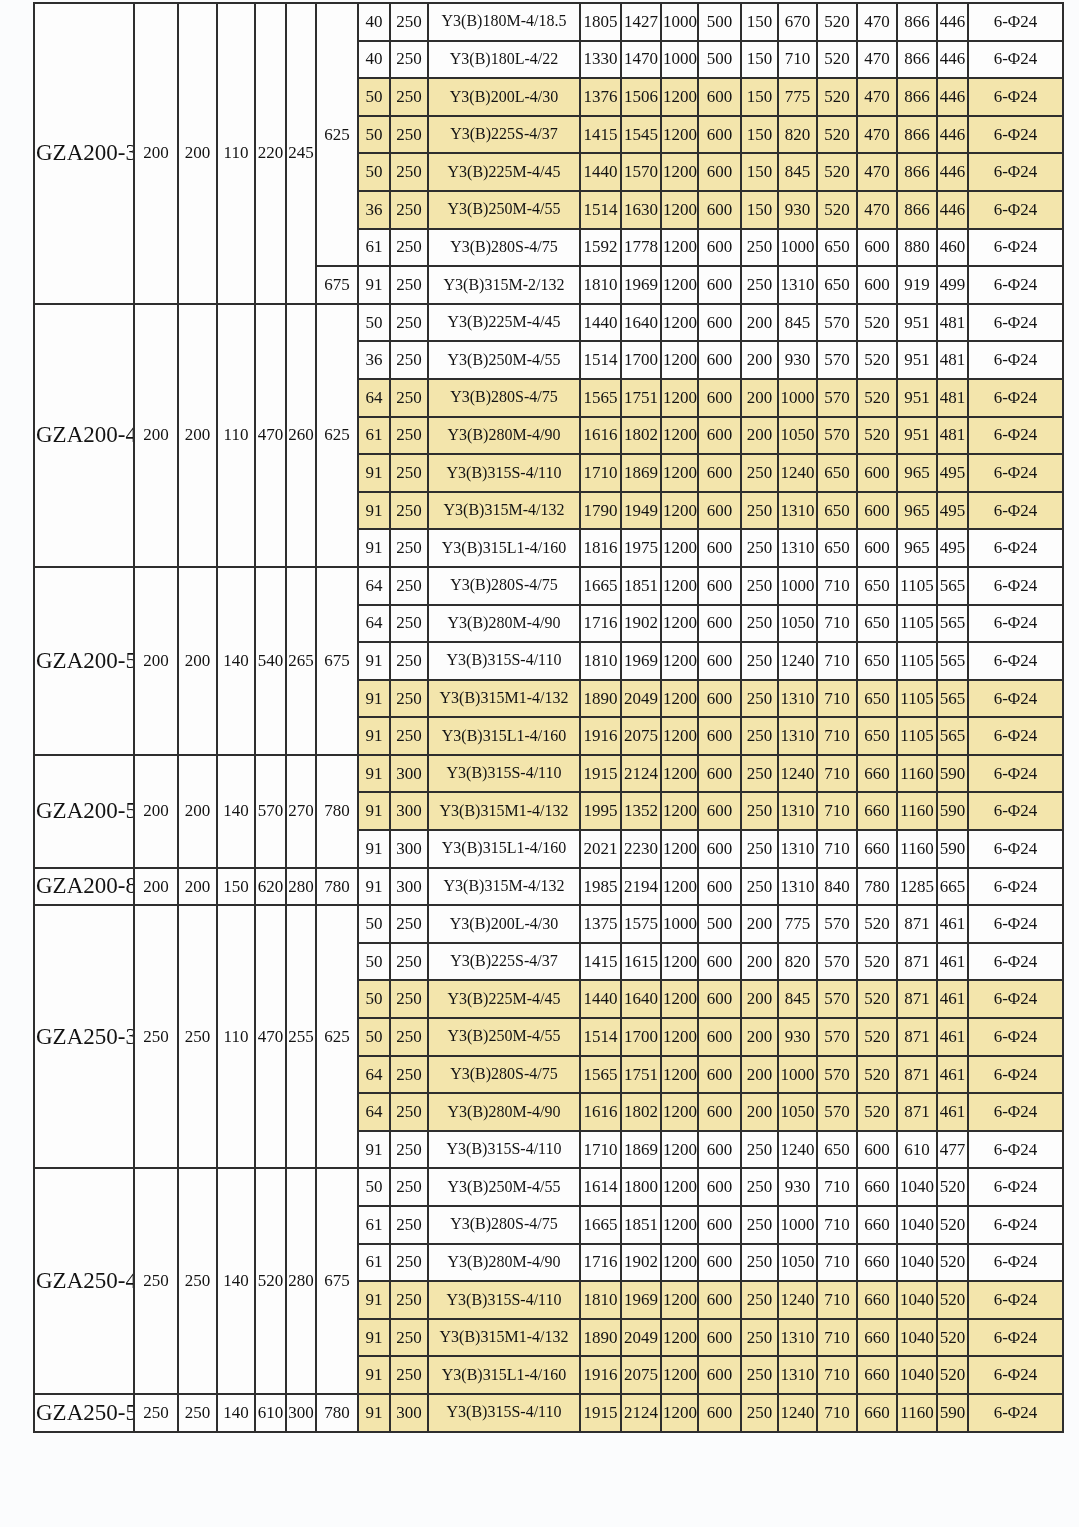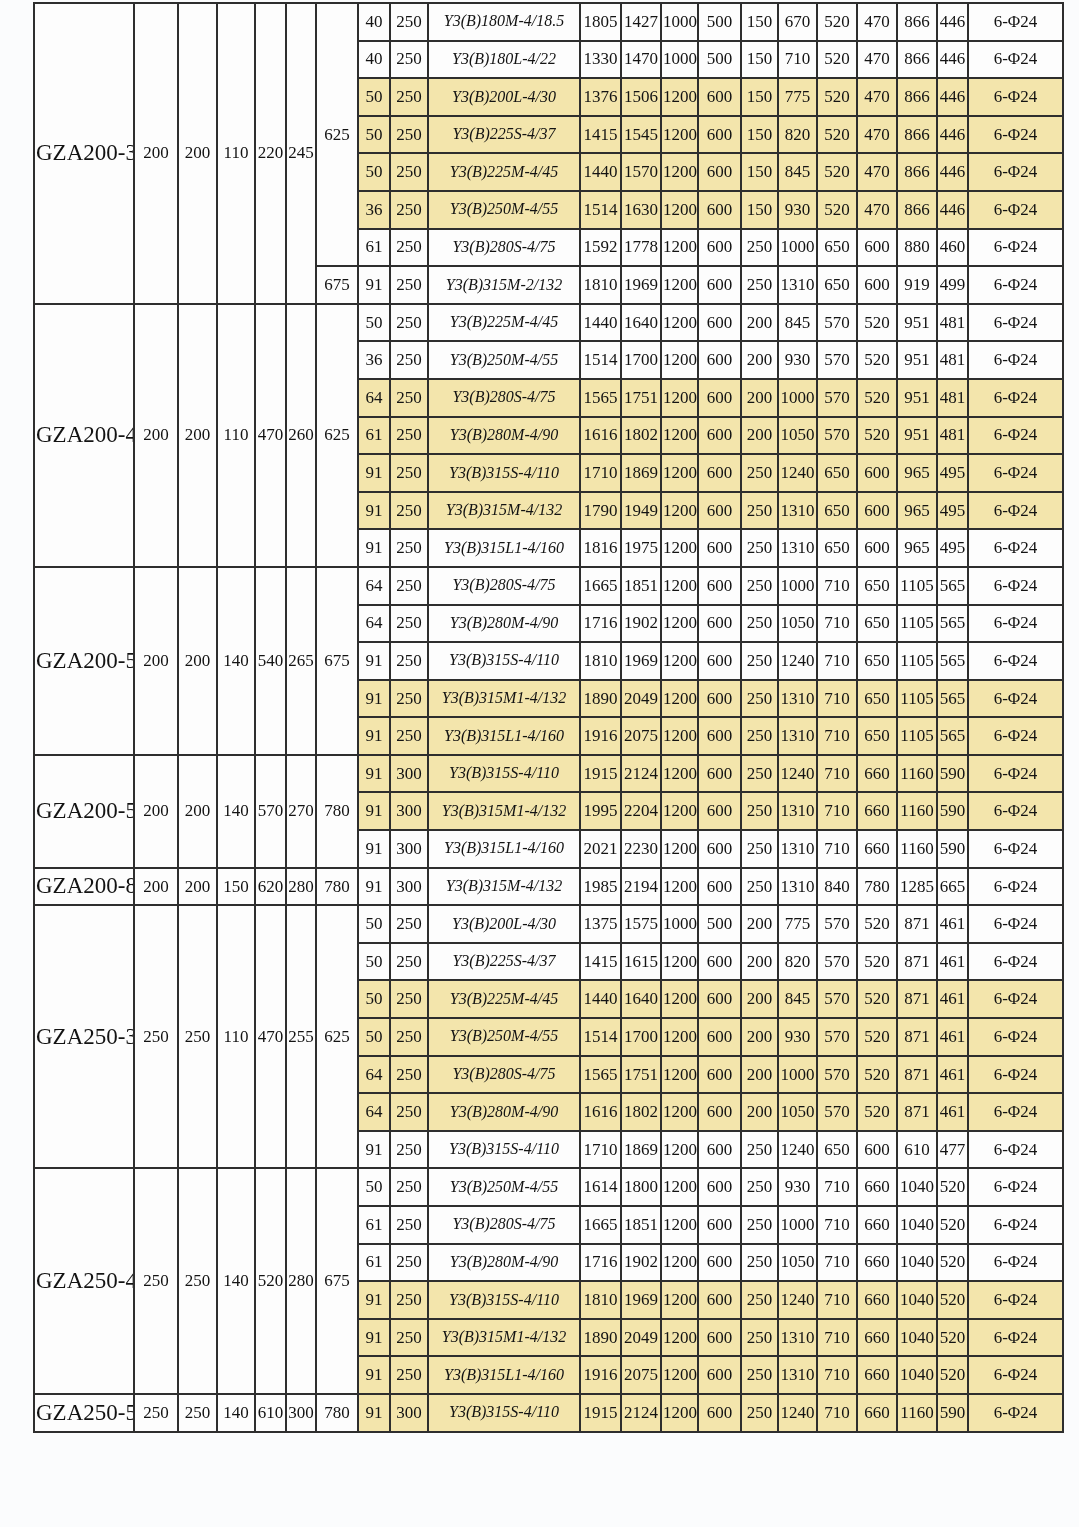--- a/index.html
+++ b/index.html
@@ -25,21 +25,21 @@
     color: #131313;
     padding: 0 1px;
     height: 35.6px; 
     line-height: 1.05;
     background: #fdfdfd;
     overflow: hidden;
     white-space: nowrap;
   }
   table.spec td.hl { background: var(--hl, #f3e5ac); }
   table.spec td.model-cell { font-size: 23px; }
-  table.spec td.motor-cell { font-size: 16px; font-style: italic; }
+  table.spec td.motor-cell { font-size: 16px; }
   col.c-model  { width: 100px; }
   col.c-d1 { width: 44px; }
   col.c-d2 { width: 39px; }
   col.c-d3 { width: 38px; }
   col.c-d4 { width: 31px; }
   col.c-d5 { width: 30px; }
   col.c-span { width: 42px; }
   col.c-r1 { width: 32px; }
   col.c-r2 { width: 38px; }
   col.c-motor { width: 152px; }
@@ -447,21 +447,21 @@
           <td class="hl">660</td>
           <td class="hl">1160</td>
           <td class="hl">590</td>
           <td class="hl">6-Φ24</td>
         </tr>
         <tr>
           <td class="hl">91</td>
           <td class="hl">300</td>
           <td class="hl motor-cell">Y3(B)315M1-4/132</td>
           <td class="hl">1995</td>
-          <td class="hl">2204</td>
+          <td class="hl">1352</td>
           <td class="hl">1200</td>
           <td class="hl">600</td>
           <td class="hl">250</td>
           <td class="hl">1310</td>
           <td class="hl">710</td>
           <td class="hl">660</td>
           <td class="hl">1160</td>
           <td class="hl">590</td>
           <td class="hl">6-Φ24</td>
         </tr>

